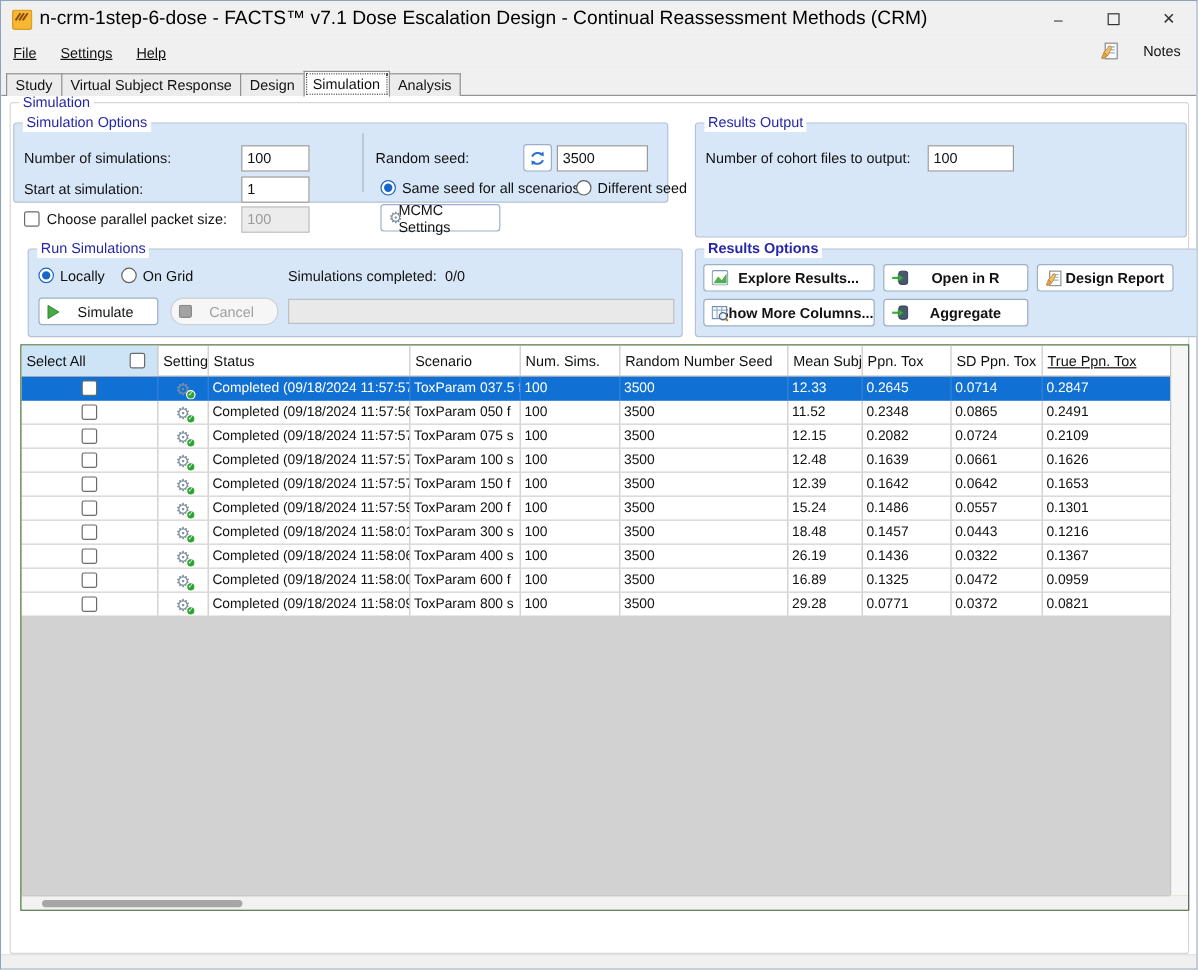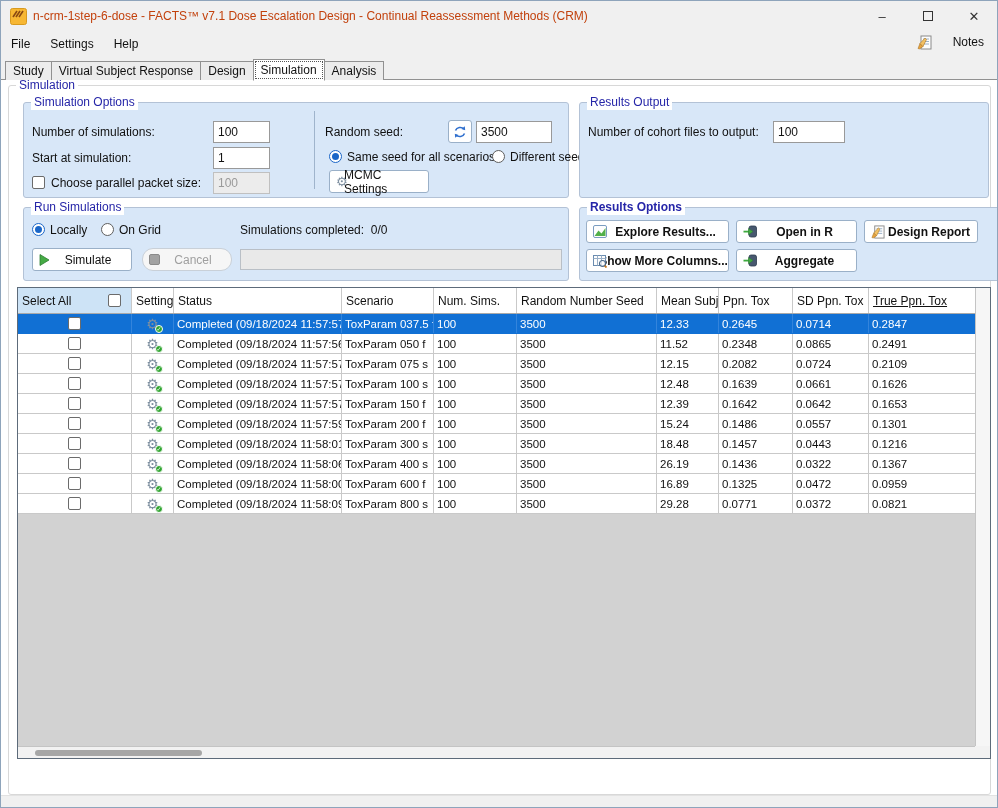--- a/index.html
+++ b/index.html
@@ -8,29 +8,29 @@
 
   .window {
     position:relative; width:998px; height:808px; background:#fff;
     border:1px solid #8ea4bb; overflow:hidden;
     font-size:12px; color:#111;
   }
 
   
   .titlebar { height:30px; background:#f0f0f0; display:flex; align-items:center; }
   .appicon { width:17px; height:17px; margin:0 6px 0 9px; flex:0 0 auto; }
-  .title-text { font-size:12px; color:#c2410c; white-space:nowrap; }
+  .title-text { font-size:16px; color:#000000; white-space:nowrap; }
   .wctrls { margin-left:auto; display:flex; height:30px; }
   .wc { width:46px; height:30px; display:flex; align-items:center; justify-content:center; color:#333; font-size:13px; }
   .maxbox { width:10px; height:10px; border:1px solid #333; display:block; }
 
   
   .menubar { height:27px; background:#f0f0f0; display:flex; align-items:center; position:relative; }
-  .menu-item { padding:0 10px; height:27px; line-height:27px; font-size:12px; }
-  .notes-btn { position:absolute; right:8px; top:2px; display:flex; gap:21px; padding:2px 5px; }
+  .menu-item { padding:0 10px; height:27px; line-height:27px; font-size:12px;text-decoration:underline; }
+  .notes-btn { position:absolute; right:8px; top:2px; display:flex; align-items:center; gap:21px; padding:2px 5px; }
 
   
   .tabstrip { height:22px; background:#f0f0f0; display:flex; align-items:flex-end; padding-left:4px; position:relative; }
   .tabstrip::after { content:""; position:absolute; left:0; right:0; bottom:0; height:1px; background:#919191; }
   .tab { height:19px; line-height:18px; padding:0 7px; font-size:12px; background:#ececec;
          border:1px solid #919191; border-bottom:none; margin-right:-1px; position:relative; z-index:1; }
   .tab.sel { height:22px; line-height:20px; background:#fff; z-index:3; margin-bottom:-1px;
              border-bottom:1px solid #fff; outline:1px dotted #555; outline-offset:-3px; }
 
   
@@ -130,21 +130,21 @@
     <span class="tab sel">Simulation</span>
     <span class="tab">Analysis</span>
   </div>
 
   <div class="page">
 
     <div class="groupbox outer" style="left:7px; top:5px; width:983px; height:710px;">
       <span class="gcap">Simulation</span>
     </div>
 
-    <div class="groupbox" style="left:22px; top:22px; width:546px; height:96px;">
+    <div class="groupbox" style="left:10px; top:22px; width:546px; height:67px;">
       <span class="gcap">Simulation Options</span>
       <span class="lbl" style="left:8px; top:22px;">Number of simulations:</span>
       <input class="tb" style="left: 189px; top: 18px; width: 57px;" value="100">
       <span class="lbl" style="left:8px; top:48px;">Start at simulation:</span>
       <input class="tb" style="left: 189px; top: 44px; width: 57px;" value="1">
       <span class="checkbox" style="left:8px; top:73px;"></span>
       <span class="lbl" style="left:27px; top:73px;">Choose parallel packet size:</span>
       <input class="tb dis" disabled="" style="left: 189px; top: 69px; width: 57px;" value="100">
       <span class="sep" style="left:290px; top:8px; bottom:8px;"></span>
       <span class="lbl" style="left:301px; top:22px;">Random seed:</span>

